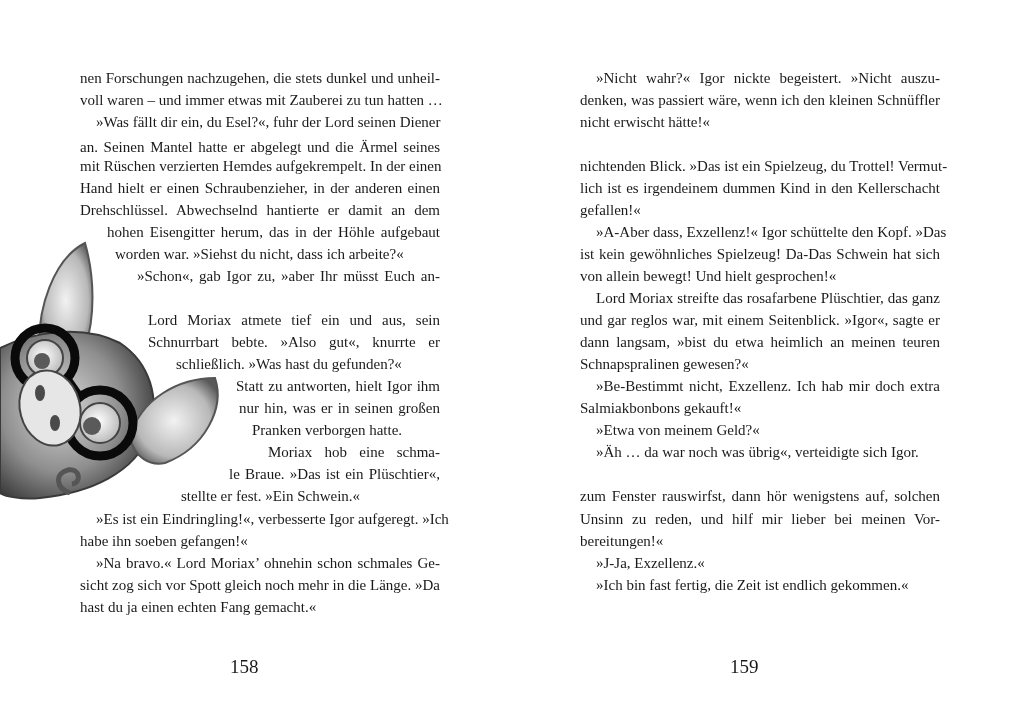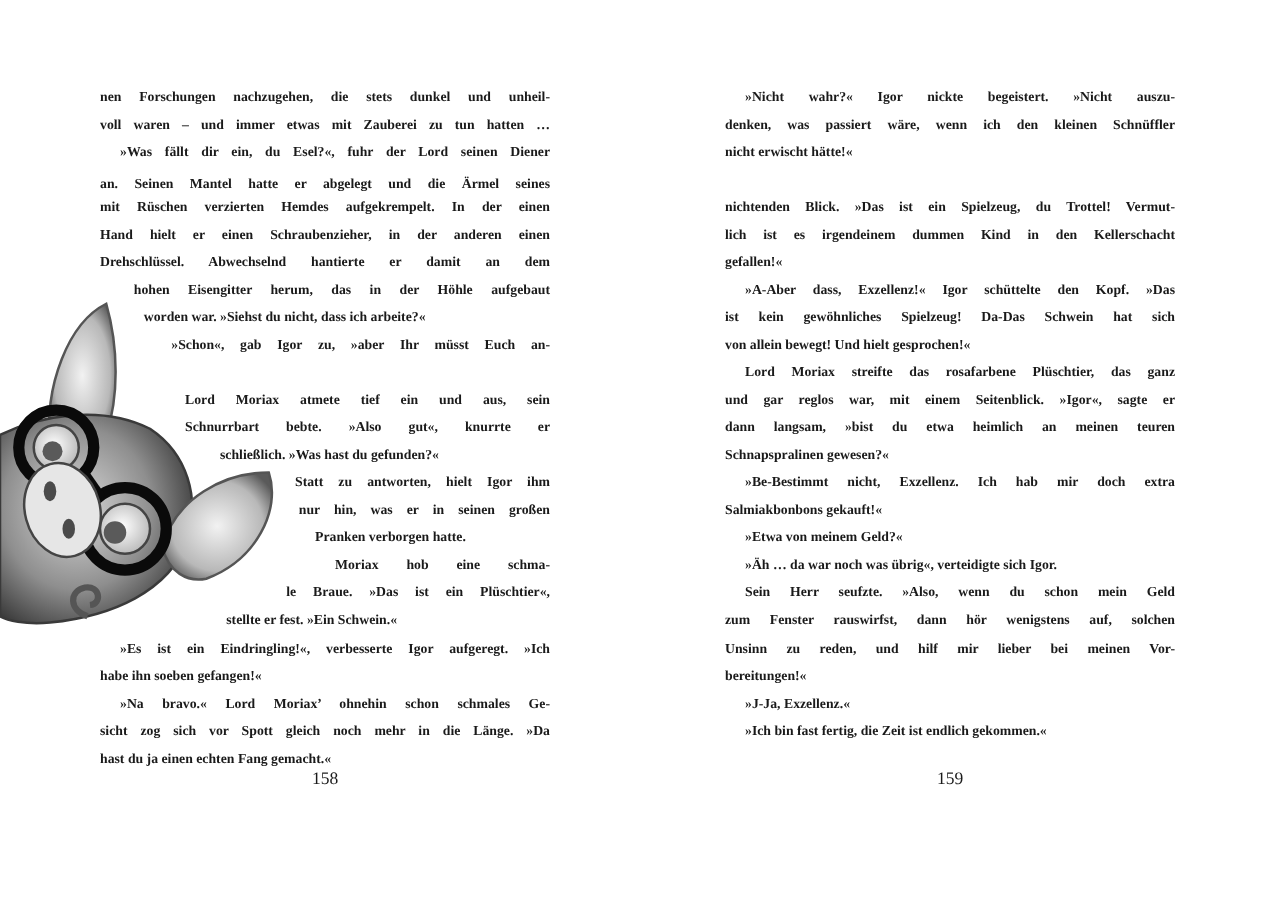--- a/index.html
+++ b/index.html
@@ -1,24 +1,24 @@
 <!DOCTYPE html>
 <html><head>
 <meta charset="utf-8">
 <style>
   html, body { margin: 0; padding: 0; background: #ffffff; }
   body { width: 1020px; height: 723px; position: relative; overflow: hidden;
          font-family: "Liberation Serif", "DejaVu Serif", serif; color: #1a1a1a; }
   .page { position: absolute; top: 0; height: 723px; }
   .page.left { left: 0; width: 510px; }
   .page.right { left: 510px; width: 510px; }
-  .line { position: absolute; height: 22px; line-height: 22px; font-size: 11px;
-          white-space: nowrap; text-align: justify; text-align-last: justify; font-weight: bold; }
+  .line { position: absolute; height: 22px; line-height: 22px; font-size: 15px;
+          white-space: nowrap; text-align: justify; text-align-last: justify; }
   .line.last { text-align-last: left; }
-  .pagenum { position: absolute; top: 616px; font-size: 14px; width: 60px; text-align: center; }
+  .pagenum { position: absolute; top: 656px; font-size: 19px; width: 60px; text-align: left; }
   .pig { position: absolute; left: 0; top: 238px; width: 240px; height: 270px; }
 </style>
 </head>
 <body>
 
 <div class="page left">
   <svg class="pig" viewBox="0 0 240 270" xmlns="http://www.w3.org/2000/svg">
     <defs>
       <radialGradient id="body" cx="40%" cy="45%" r="65%">
         <stop offset="0%" stop-color="#d8d8d8"></stop>
@@ -96,21 +96,20 @@
   <div class="line" style="left:70px;width:360px;top:243px">ist kein gewöhnliches Spielzeug! Da-Das Schwein hat sich</div>
   <div class="line last" style="left:70px;width:360px;top:265px">von allein bewegt! Und hielt gesprochen!«</div>
   <div class="line" style="left:86px;width:344px;top:287px">Lord Moriax streifte das rosafarbene Plüschtier, das ganz</div>
   <div class="line" style="left:70px;width:360px;top:309px">und gar reglos war, mit einem Seitenblick. »Igor«, sagte er</div>
   <div class="line" style="left:70px;width:360px;top:331px">dann langsam, »bist du etwa heimlich an meinen teuren</div>
   <div class="line last" style="left:70px;width:360px;top:353px">Schnapspralinen gewesen?«</div>
   <div class="line" style="left:86px;width:344px;top:375px">»Be-Bestimmt nicht, Exzellenz. Ich hab mir doch extra</div>
   <div class="line last" style="left:70px;width:360px;top:397px">Salmiakbonbons gekauft!«</div>
   <div class="line last" style="left:86px;width:344px;top:419px">»Etwa von meinem Geld?«</div>
   <div class="line last" style="left:86px;width:344px;top:441px">»Äh … da war noch was übrig«, verteidigte sich Igor.</div>
-  <div class="line" style="left:86px;width:344px;top:463px">Sein Herr seufzte. »Also, wenn du schon mein Geld</div>
   <div class="line" style="left:70px;width:360px;top:485px">zum Fenster rauswirfst, dann hör wenigstens auf, solchen</div>
   <div class="line" style="left:70px;width:360px;top:508px">Unsinn zu reden, und hilf mir lieber bei meinen Vor-</div>
   <div class="line last" style="left:70px;width:360px;top:530px">bereitungen!«</div>
   <div class="line last" style="left:86px;width:344px;top:552px">»J-Ja, Exzellenz.«</div>
   <div class="line last" style="left:86px;width:344px;top:574px">»Ich bin fast fertig, die Zeit ist endlich gekommen.«</div>
 
   <div class="pagenum" style="left:220px">159</div>
 </div>
 
 </body></html>

